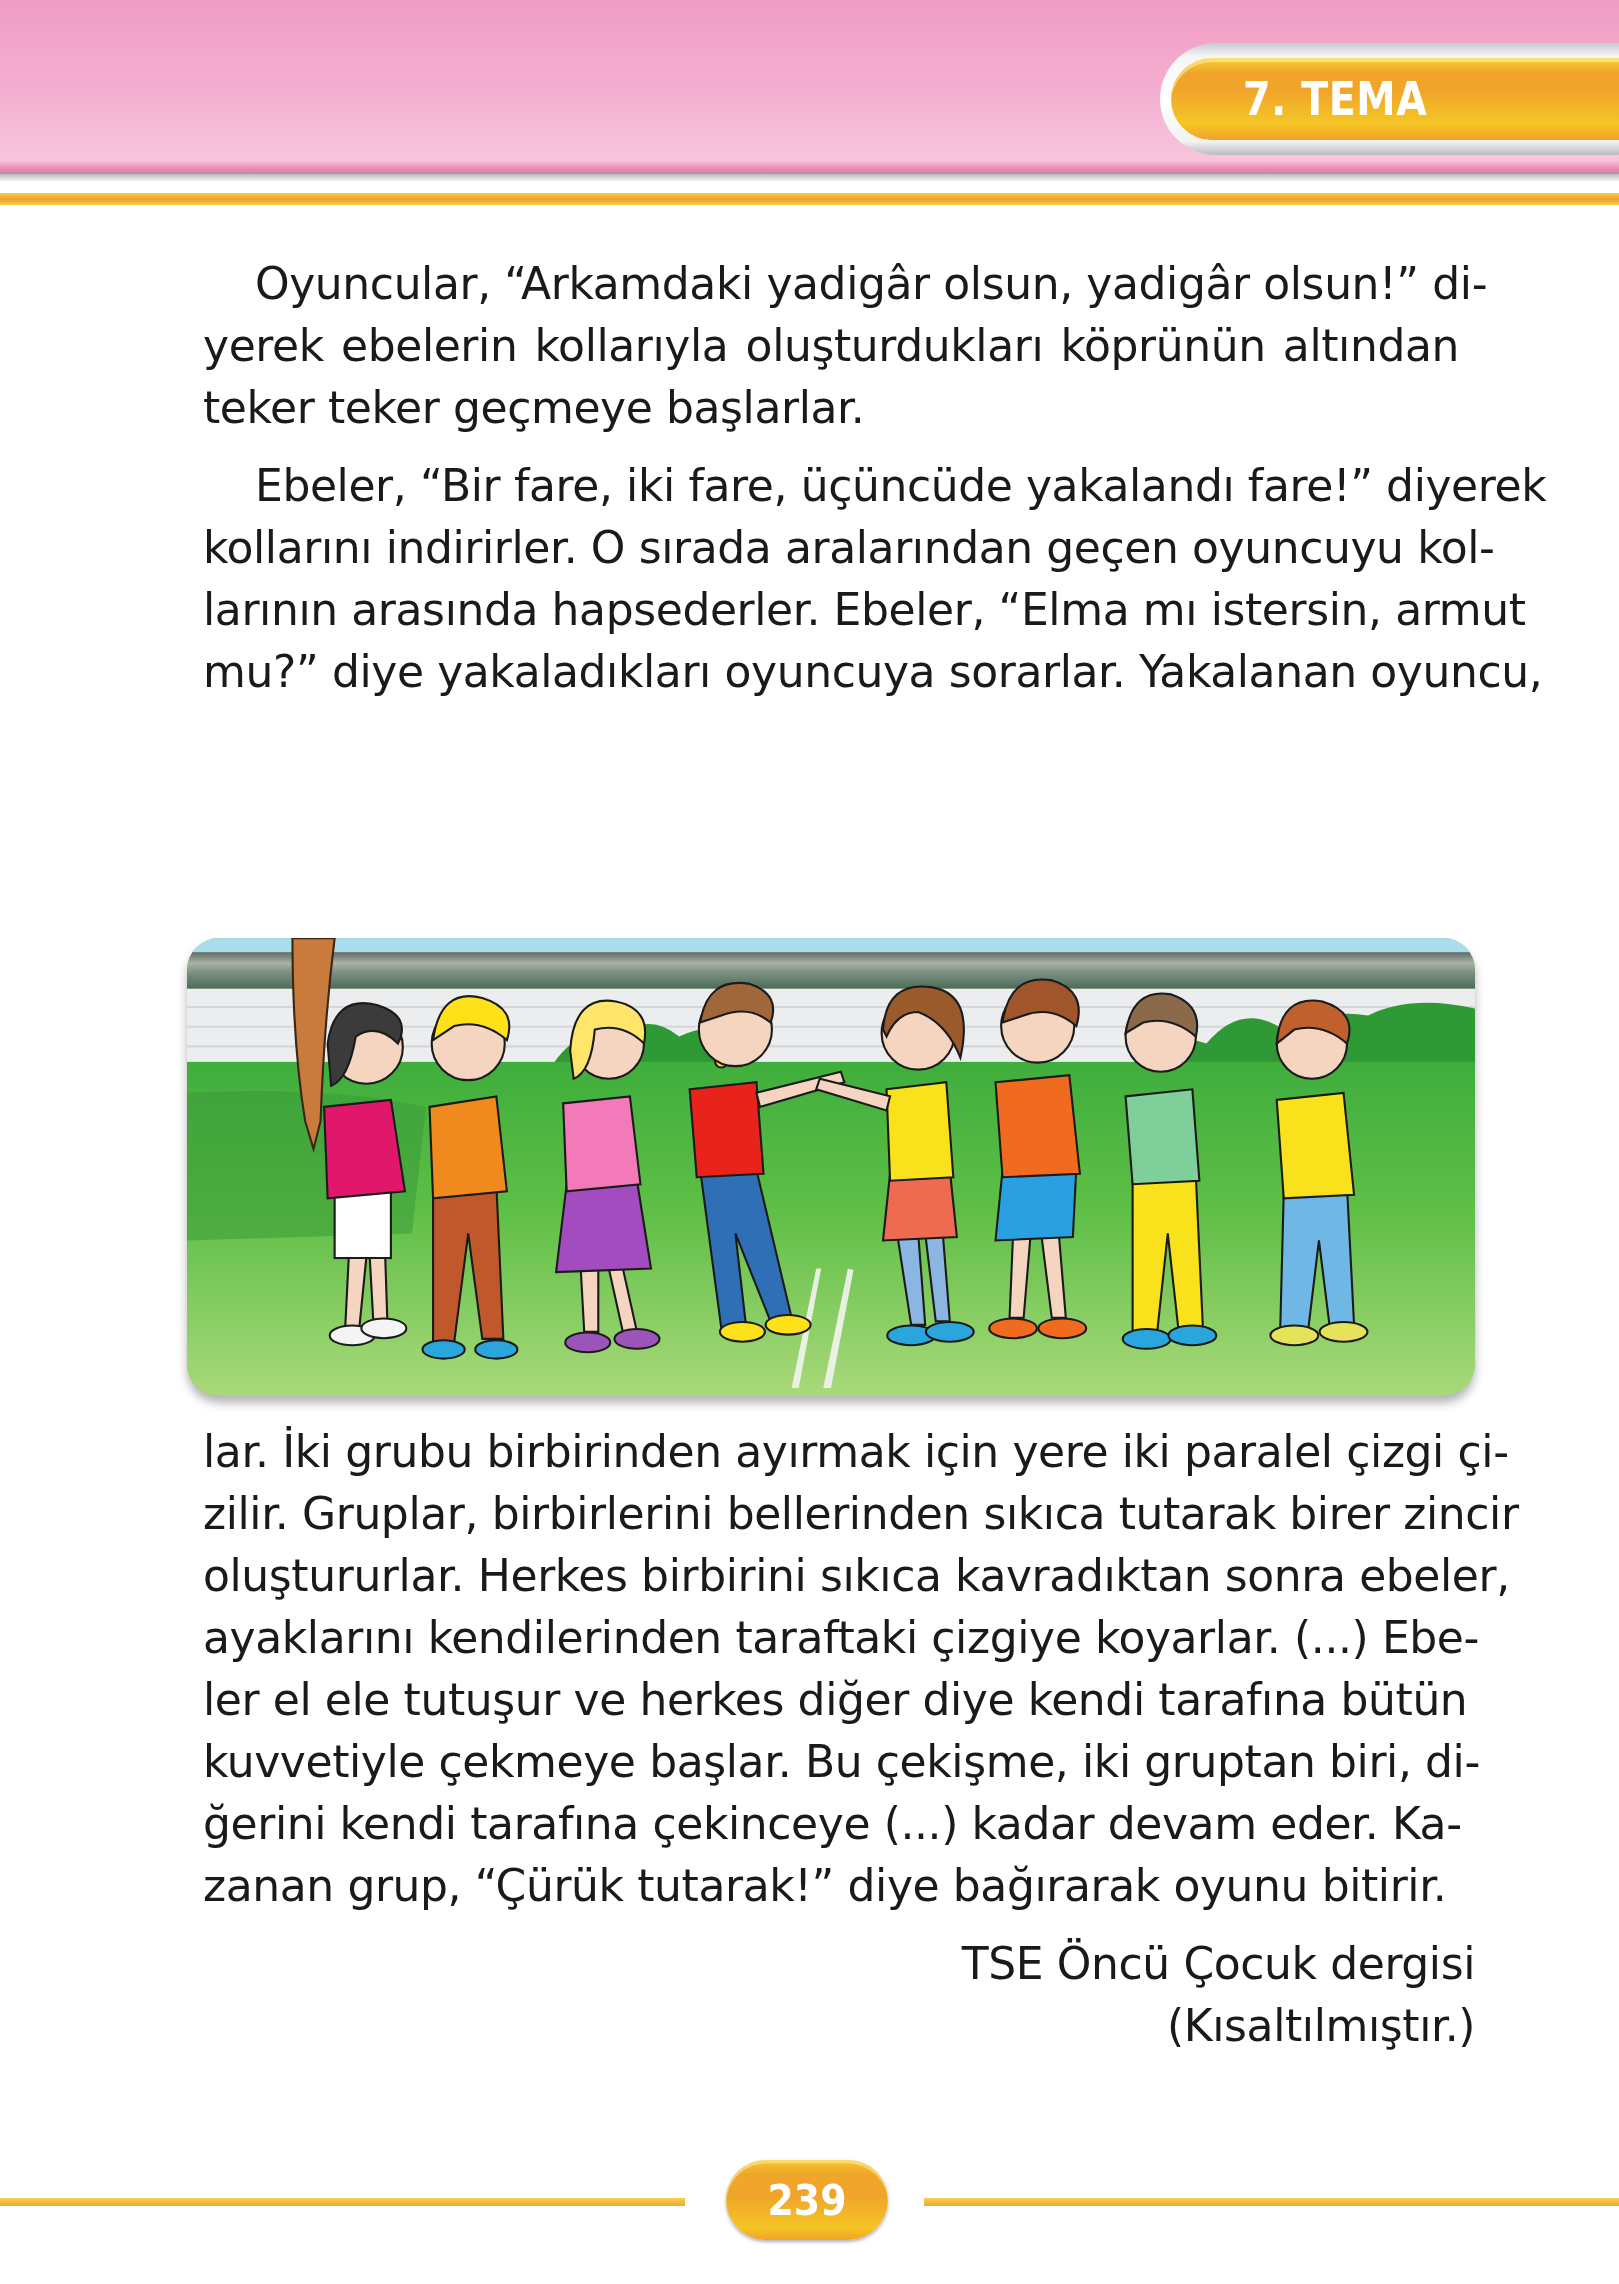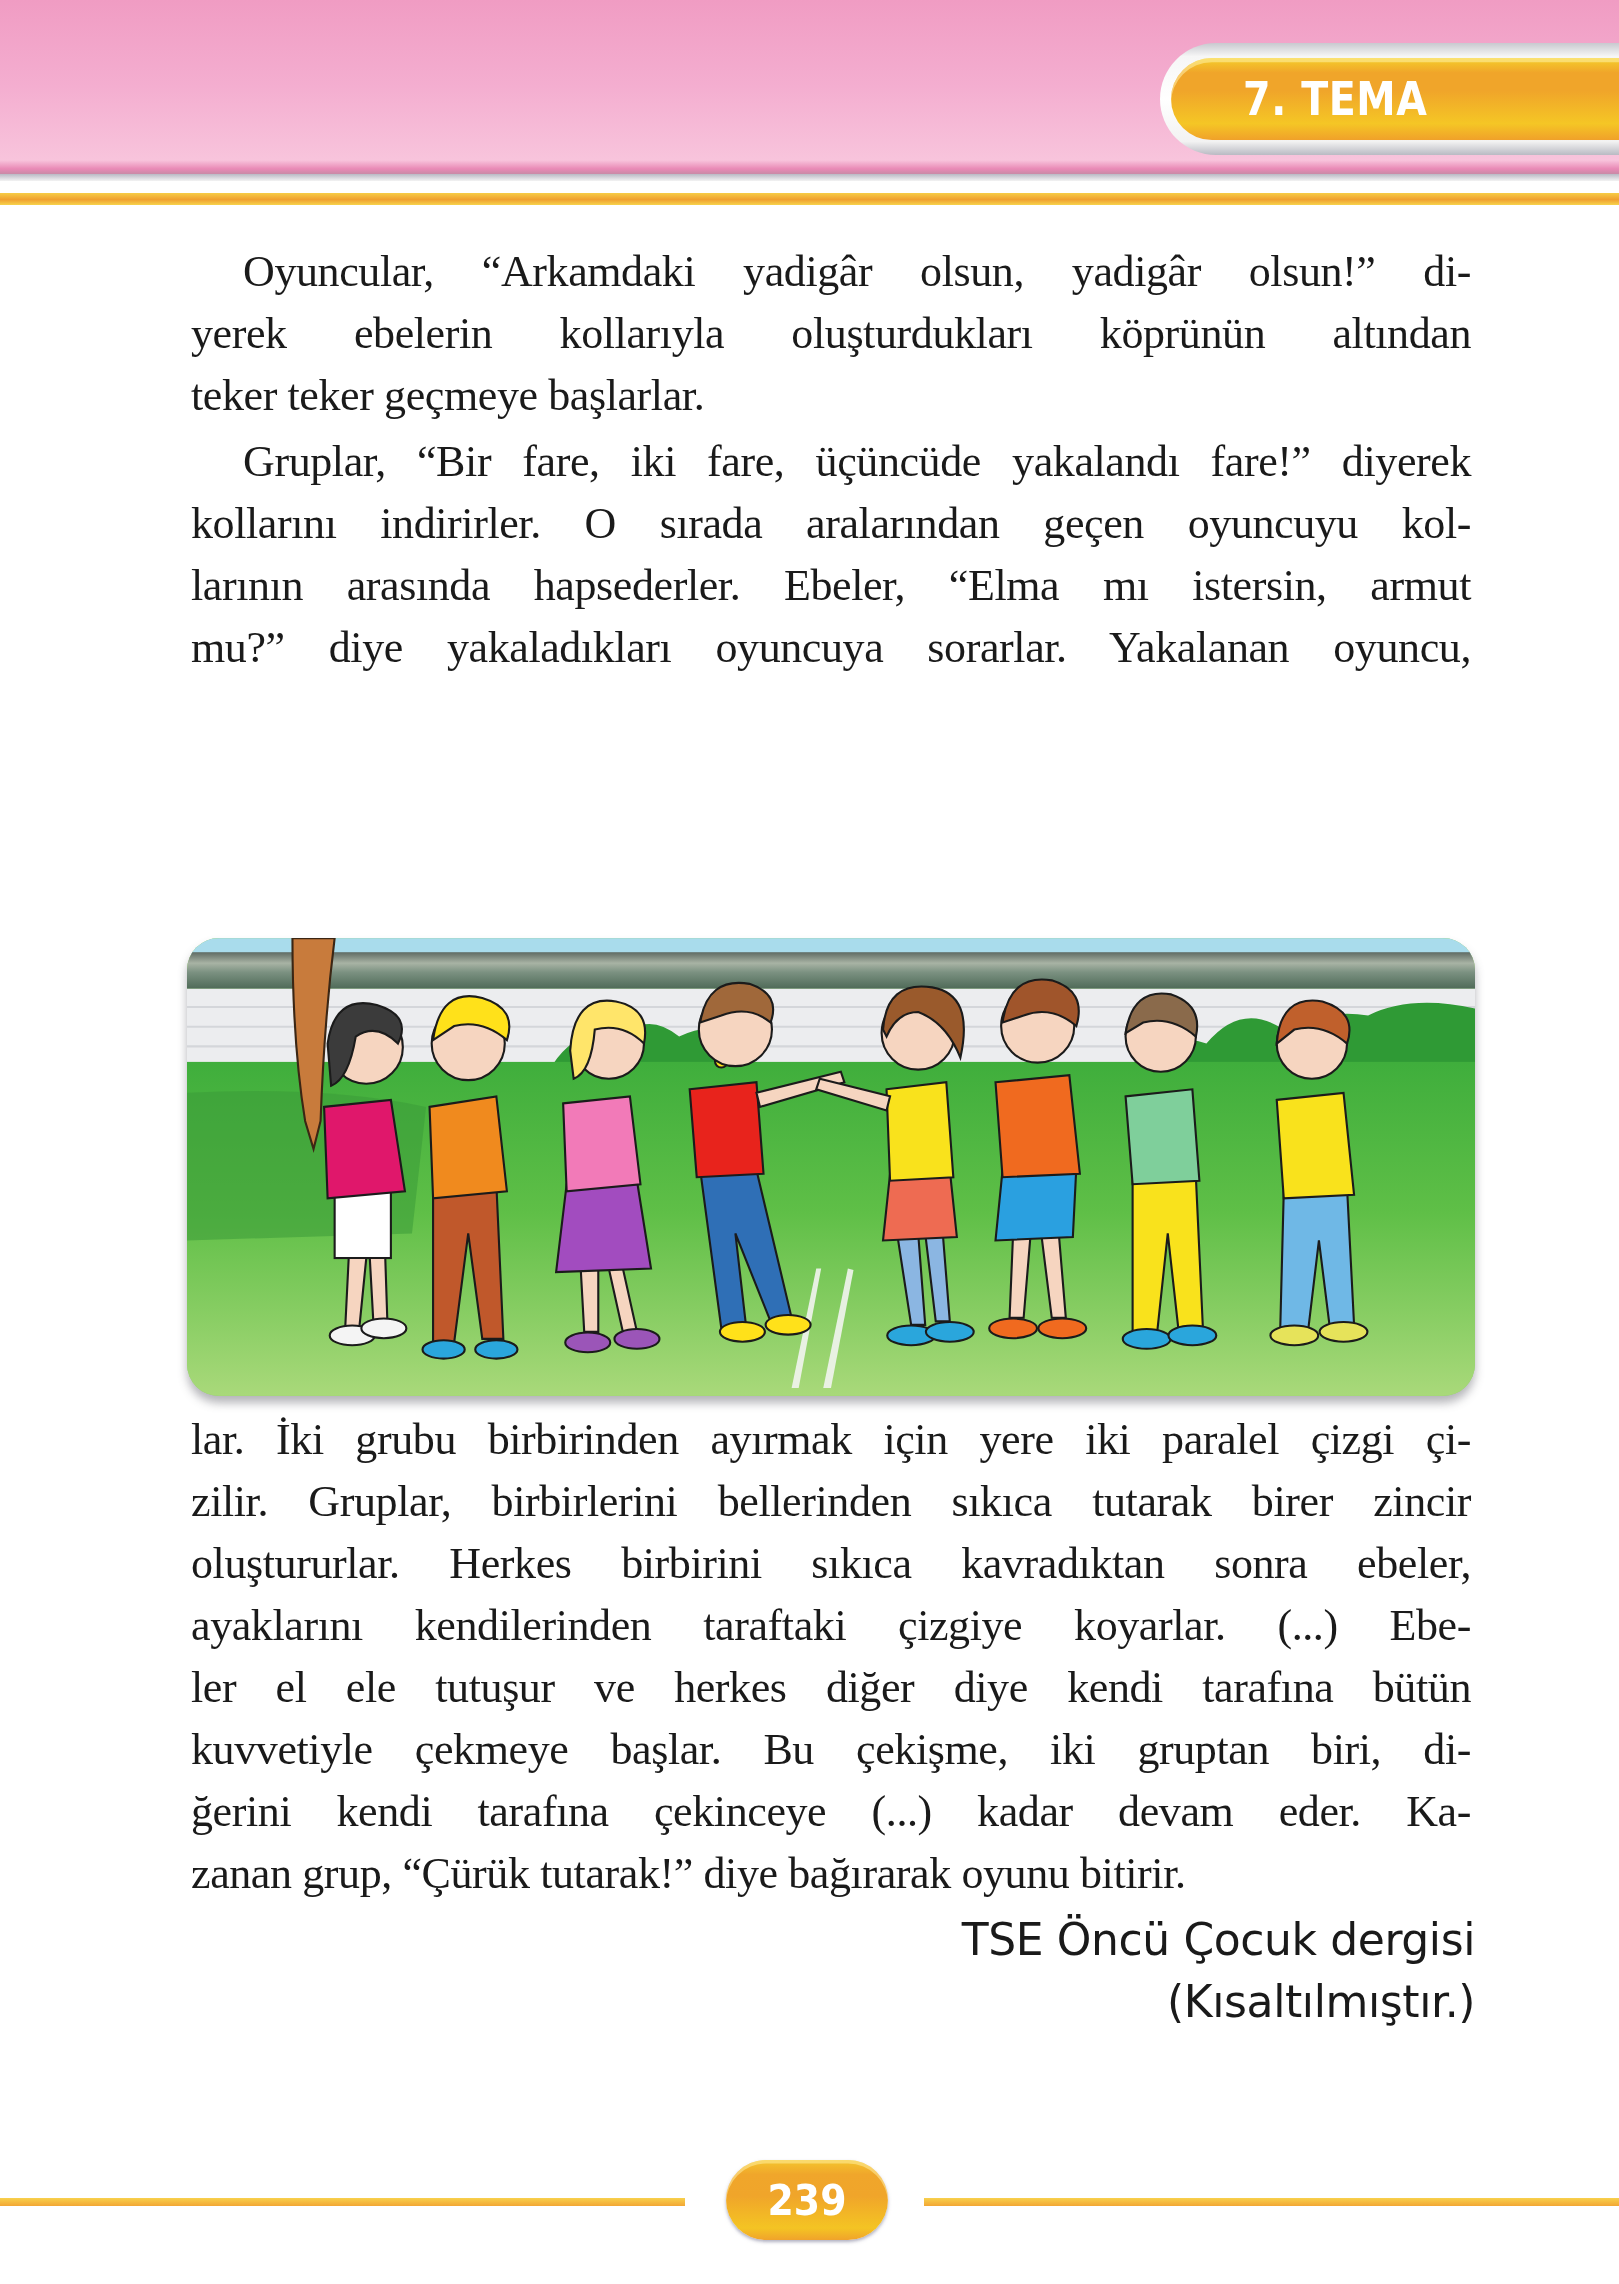--- a/index.html
+++ b/index.html
@@ -39,21 +39,21 @@
     font-size:46px; letter-spacing:0.7px; color:#ffffff; line-height:53px;
     transform:scaleX(0.86); transform-origin:left center;
   }
   
   .text-block {
     position:absolute; left:187px; width:1288px;
     font-family:"DejaVu Sans", sans-serif;
     font-size:44px; line-height:62px; color:#1a1a1a;
     letter-spacing:-0.4px;
   }
-  .para { margin:4px; text-indent:52px; text-align:justify;font-family:Liberation Serif, serif; }
+  .para { margin:16px; text-indent:52px; text-align:justify; }
   .para .ln { display:block; text-align:justify; text-align-last:justify; white-space:nowrap; }
   .para .ln.last { text-align-last:left; }
   .para .ln.first { padding-left:52px; }
   .para { text-indent:0; }
   .credit { text-align:right; white-space:nowrap; }
   
   .illustration {
     position:absolute; left:187px; top:938px; width:1288px; height:458px;
     border-radius:32px; overflow:hidden;
     box-shadow: 0 7px 9.8px rgba(90,90,100,.45);
@@ -88,21 +88,21 @@
 <div class="theme-tab-inner"></div>
 <div class="theme-tab-label">7. TEMA</div>
 
 <div class="text-block" style="top:237px;">
   <p class="para">
     <span class="ln first">Oyuncular, “Arkamdaki yadigâr olsun, yadigâr olsun!” di-</span>
     <span class="ln">yerek ebelerin kollarıyla oluşturdukları köprünün altından</span>
     <span class="ln last">teker teker geçmeye başlarlar.</span>
   </p>
   <p class="para">
-    <span class="ln first">Gruplar, “Bir fare, iki fare, üçüncüde yakalandı fare!” diyerek</span>
+    <span class="ln first">Ebeler, “Bir fare, iki fare, üçüncüde yakalandı fare!” diyerek</span>
     <span class="ln">kollarını indirirler. O sırada aralarından geçen oyuncuyu kol-</span>
     <span class="ln">larının arasında hapsederler. Ebeler, “Elma mı istersin, armut</span>
     <span class="ln">mu?” diye yakaladıkları oyuncuya sorarlar. Yakalanan oyuncu,</span>
   </p>
 </div>
 
 <div class="illustration">
   <svg width="1288" height="458" viewBox="0 0 1832 651" xmlns="http://www.w3.org/2000/svg">
     <defs>
       <linearGradient id="grass" x1="0" y1="0" x2="0" y2="1">

